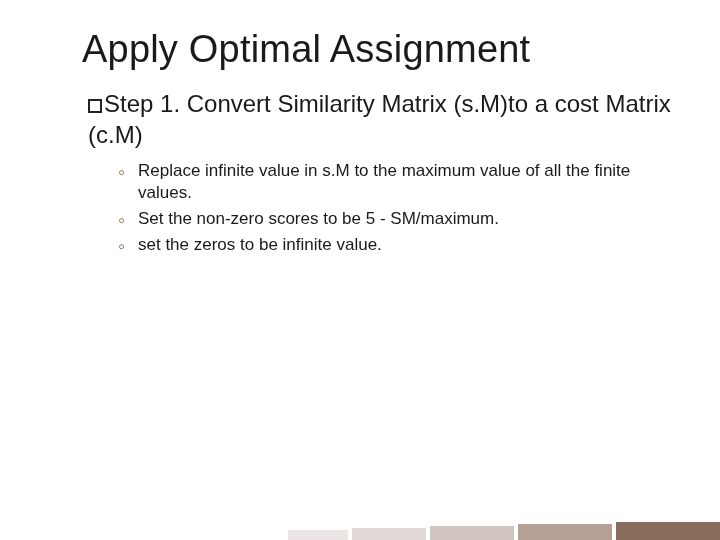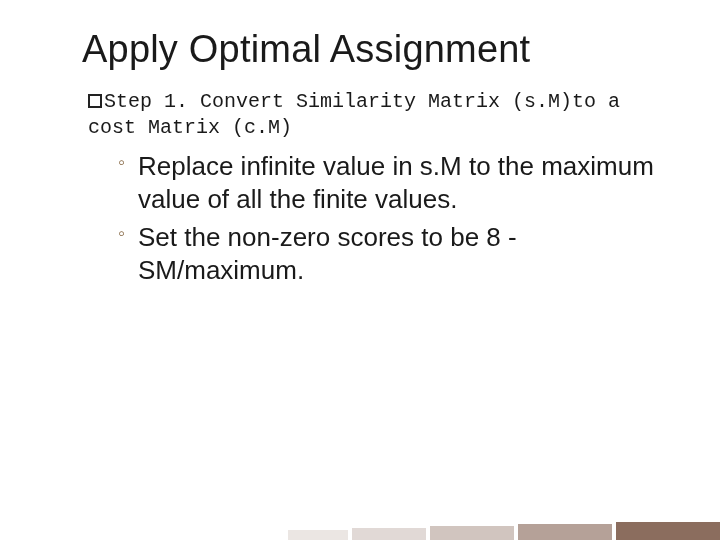--- a/index.html
+++ b/index.html
@@ -19,45 +19,44 @@
     box-sizing: border-box;
     padding: 28px 48px 30px 88px;
   }
   .title {
     font-size: 38px;
     font-weight: 400;
     letter-spacing: 0.2px;
     margin: 0 0 18px -6px;
   }
   .step {
-    font-size: 20px;
+    font-size: 24px;
     line-height: 1.28;
     margin-bottom: 10px;
-    font-family: Liberation Mono, monospace;
   }
   .step .bullet {
     font-family: Arial, sans-serif;
     display: inline-block;
     font-size: 22px;
     line-height: 1;
     border: 2px solid #222;
     width: 14px;
     height: 14px;
     box-sizing: border-box;
     margin-right: 2px;
     margin-bottom: -1px;
   }
   .sub-list {
     list-style: none;
     margin: 8px 0 18px 0;
     padding: 0 0 0 32px;
   }
   .sub-list li {
     position: relative;
-    font-size: 26px;
+    font-size: 17px;
     line-height: 1.28;
     margin-bottom: 4px;
     padding-left: 18px;
   }
   .sub-list li::before {
     content: "◦";
     position: absolute;
     left: -2px;
     top: 2px;
     color: #8a6d4b;
@@ -89,21 +88,22 @@
 
 <div class="slide">
   <h1 class="title">Apply Optimal Assignment</h1>
 
   <div class="step">
     <span class="bullet"></span><span>Step 1. Convert Similarity Matrix (s.M)to a cost Matrix (c.M)</span>
   </div>
 
   <ul class="sub-list">
     <li>Replace infinite value in s.M to the maximum value of all the finite values.</li>
-    <li>Set the non-zero scores to be 8 - SM/maximum.</li>
+    <li>Set the non-zero scores to be 5 - SM/maximum.</li>
+    <li>set the zeros to be infinite value.</li>
   </ul>
 
 </div>
 
 <div class="deco-stripe">
   <div class="block b1"></div>
   <div class="block b2"></div>
   <div class="block b3"></div>
   <div class="block b4"></div>
   <div class="block b5"></div>

